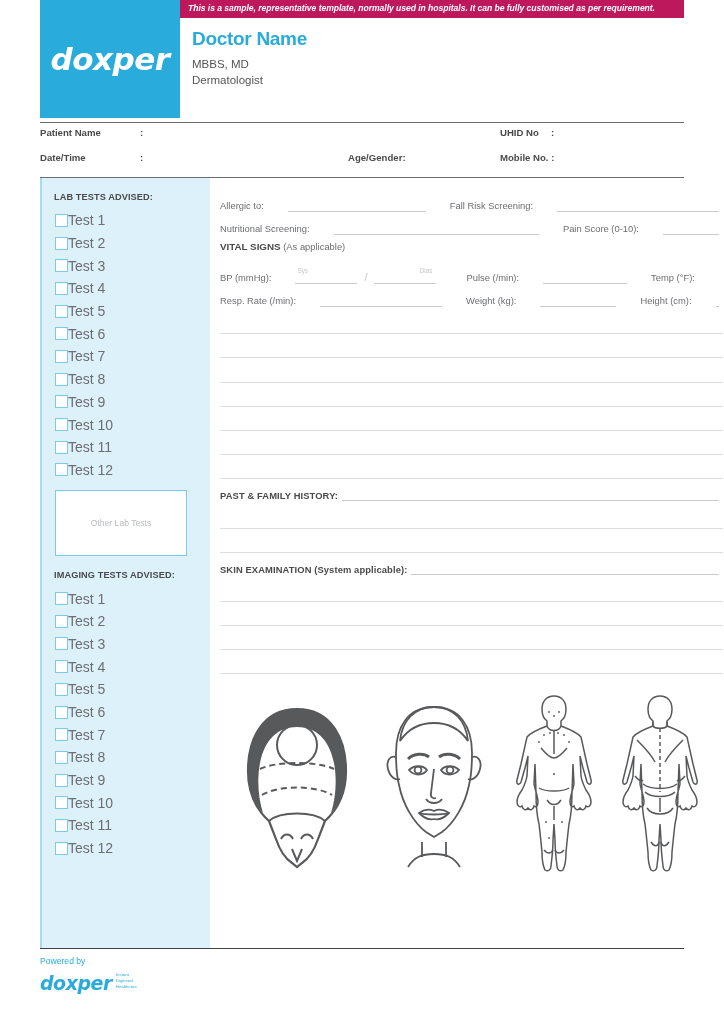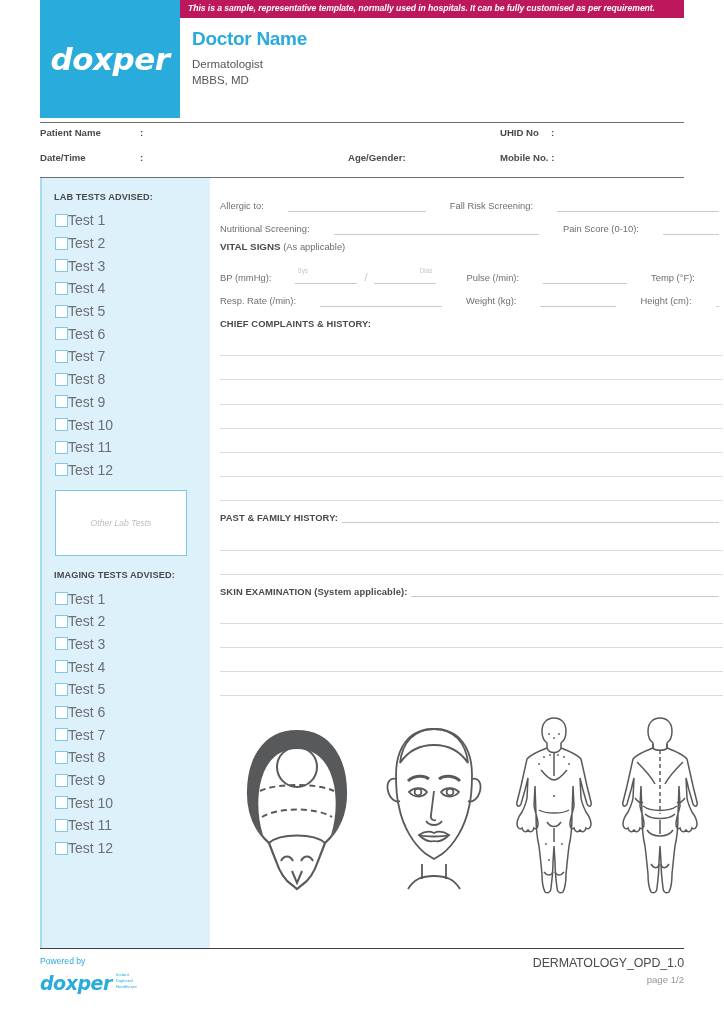--- a/index.html
+++ b/index.html
@@ -73,21 +73,21 @@
   }
   .test-row { display: flex; align-items: center; height: 22.7px; padding-left: 13px; }
   .cbox {
     width: 13px; height: 13px; flex: none;
     background: #fff; border: 1.3px solid #7ec9ea;
   }
   .test-label { font-size: 14px; color: #6d6e71; }
   .other-box {
     margin: 9px 0 0 13px; width: 132px; height: 66px;
     background: #fff; border: 1.3px solid #7ec9ea;
-    display: flex; align-items: center; justify-content: center; font-style: italic;
+    display: flex; align-items: center; justify-content: center;
   }
   .other-box span { font-size: 8.6px; color: #bbbdbf; }
   .imaging-head { padding-top: 14px; }
 
   
   .main { flex: 1; padding: 10px 0 0 10px; }
   .fld-row { display: flex; align-items: flex-end; font-size: 9.4px; color: #6d6e71; gap: 20px; }
   .lbl { white-space: nowrap; padding-bottom: 1px; }
   .ln { border-bottom: 1px solid #c9cacc; height: 11px; margin: 0 4px; }
 
@@ -137,22 +137,22 @@
 
   <div class="header">
     <div class="logo-block">
       <span class="logo-word">doxper</span>
     </div>
     <div class="header-right">
       <div class="banner">This is a sample, representative template, normally used in hospitals. It can be fully customised as per requirement.</div>
       <div class="header-cols">
         <div class="doc-col">
           <div class="doc-name">Doctor Name</div>
+          <div class="doc-deg">MBBS, MD</div>
           <div class="doc-deg">Dermatologist</div>
-          <div class="doc-deg">MBBS, MD</div>
         </div>
       </div>
     </div>
   </div>
   <div class="header-rule"></div>
 
   <div class="patient-bar">
     <div class="pat-row">
       <span class="c-name">Patient Name</span>
       <span class="c-colon">:</span>
@@ -320,21 +320,20 @@
 
       <div class="fld-row r2">
         <span class="lbl">Resp. Rate (/min):</span>
         <span class="ln" style="width:122px"></span>
         <span class="lbl">Weight (kg):</span>
         <span class="ln" style="width:76px"></span>
         <span class="lbl">Height (cm):</span>
         <span class="ln" style="flex:1"></span>
       </div>
 
-      <div class="sec-head">CHIEF COMPLAINTS &amp; HISTORY:</div>
       <div class="rules" id="cc-rules">
           <div class="rule-line"></div>
           <div class="rule-line"></div>
           <div class="rule-line"></div>
           <div class="rule-line"></div>
           <div class="rule-line"></div>
           <div class="rule-line"></div>
           <div class="rule-line"></div>
         </div>
 
@@ -503,19 +502,15 @@
       <div class="pw">Powered by</div>
       <div class="f-logo">
         <span class="f-word">doxper</span>
         <span class="f-tag">
           <span style="display:block">Instant</span>
           <span style="display:block">Digitized</span>
           <span style="display:block">Healthcare</span>
         </span>
       </div>
     </div>
-    <div class="f-right">
-      <div class="f-code">DERMATOLOGY_OPD_1.0</div>
-      <div class="f-page">page 1/2</div>
-    </div>
   </div>
 
 </div>
 
 </body></html>

